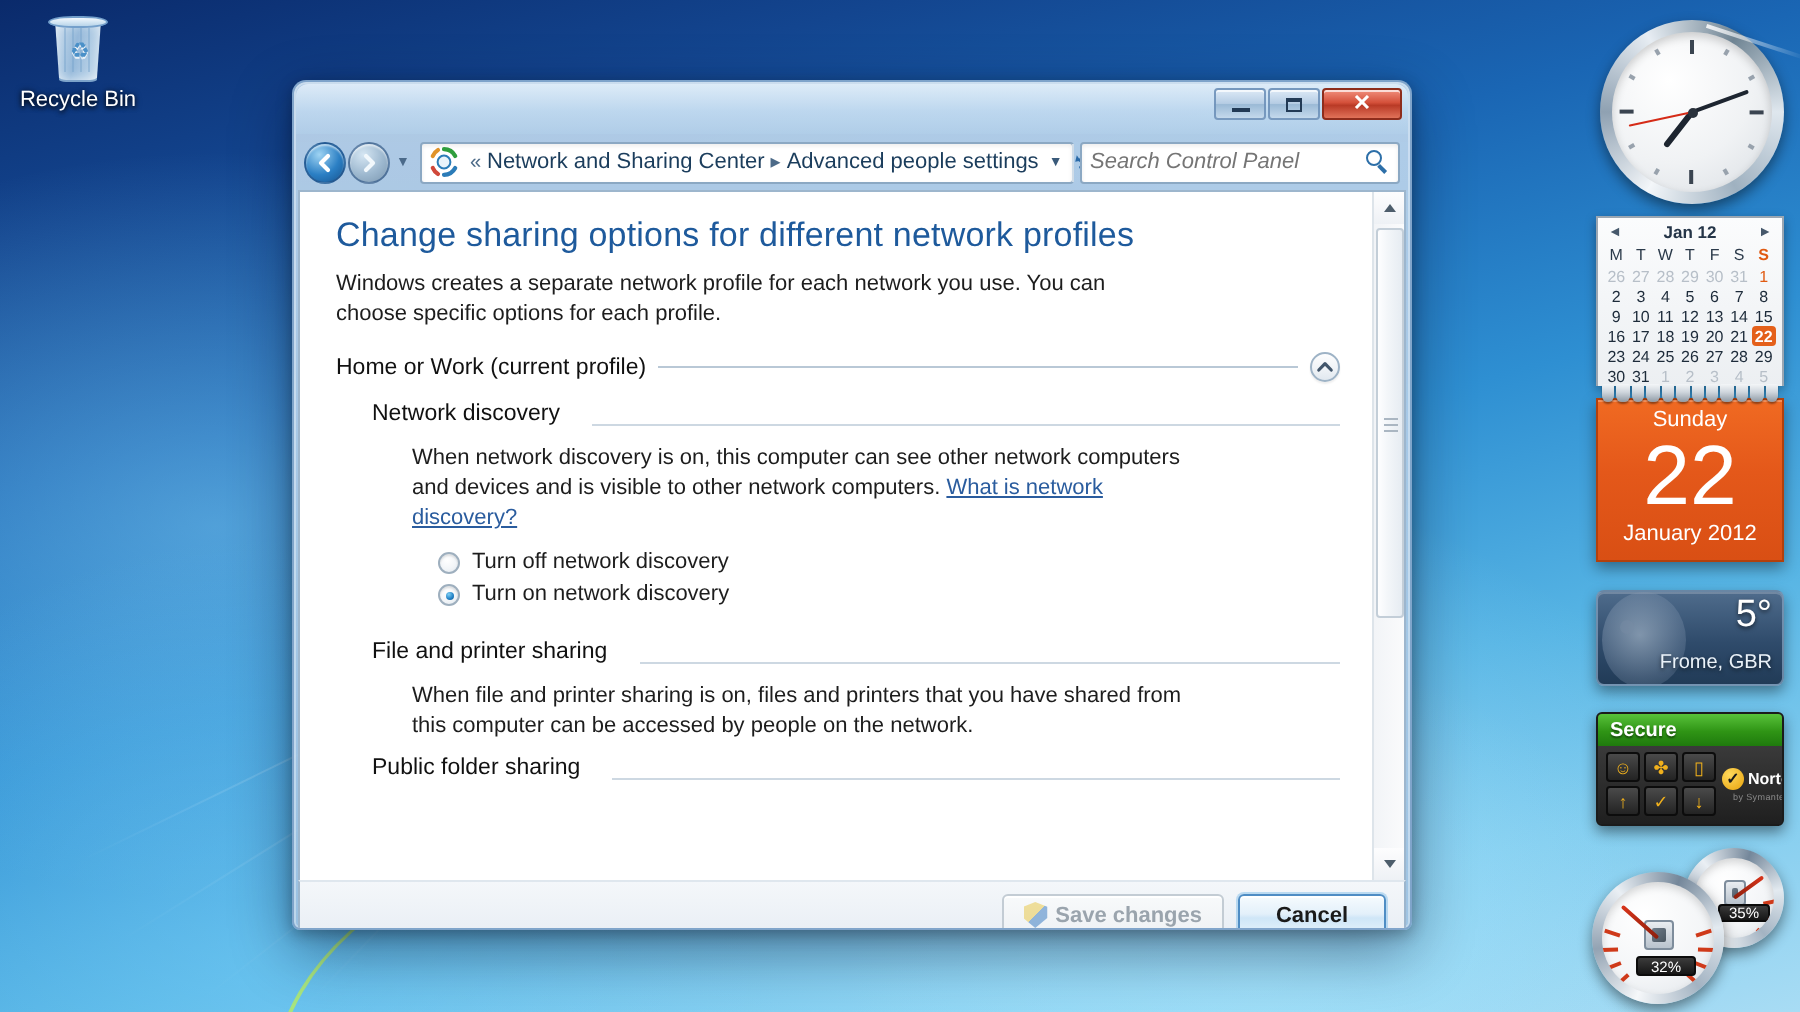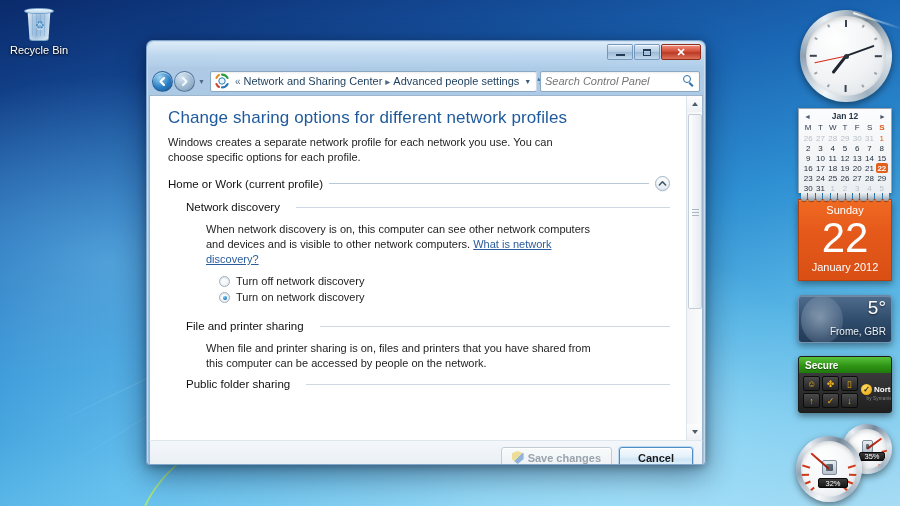--- a/index.html
+++ b/index.html
@@ -184,21 +184,21 @@
   .chevbtn {
     width: 15px; height: 15px; border-radius: 50%; flex: none;
     border: 1px solid #9eb3c6;
     background: linear-gradient(180deg,#fdfdfe 0%,#eef2f6 60%,#e1e8ef 100%);
     display: flex; align-items: center; justify-content: center; cursor: default;
     box-shadow: 0 1px 1px rgba(0,0,0,.07);
   }
   .chevbtn svg { display:block; }
 
   .section { margin-left: 18px; margin-bottom: 2px; }
-  .sec-hdr { display: flex; align-items: center; gap: 16px; margin-bottom: 9px; }
+  .sec-hdr { display: flex; align-items: flex-end; gap: 16px; margin-bottom: 9px; }
   .sec-hdr .lbl { font-size: 11.5px; color: #111; white-space: nowrap; }
   .sec-hdr .rule { flex: 1; height: 1px; background: #cdd8e2; }
   .sec-body { margin-left: 20px; }
   .sec-text { font-size: 11px; color: #1d1d1d; line-height: 15px; max-width: 385px; margin-bottom: 7px; }
   .helplink { color: #2a5c9e; text-decoration: underline; cursor: default; }
 
   .radios { margin: 0 0 15px 13px; }
   .radio-row { display: flex; align-items: flex-start; gap: 6px; margin-bottom: 1px; cursor: default; }
   .radio {
     width: 11px; height: 11px; border-radius: 50%; flex: none; margin-top: 2px;

